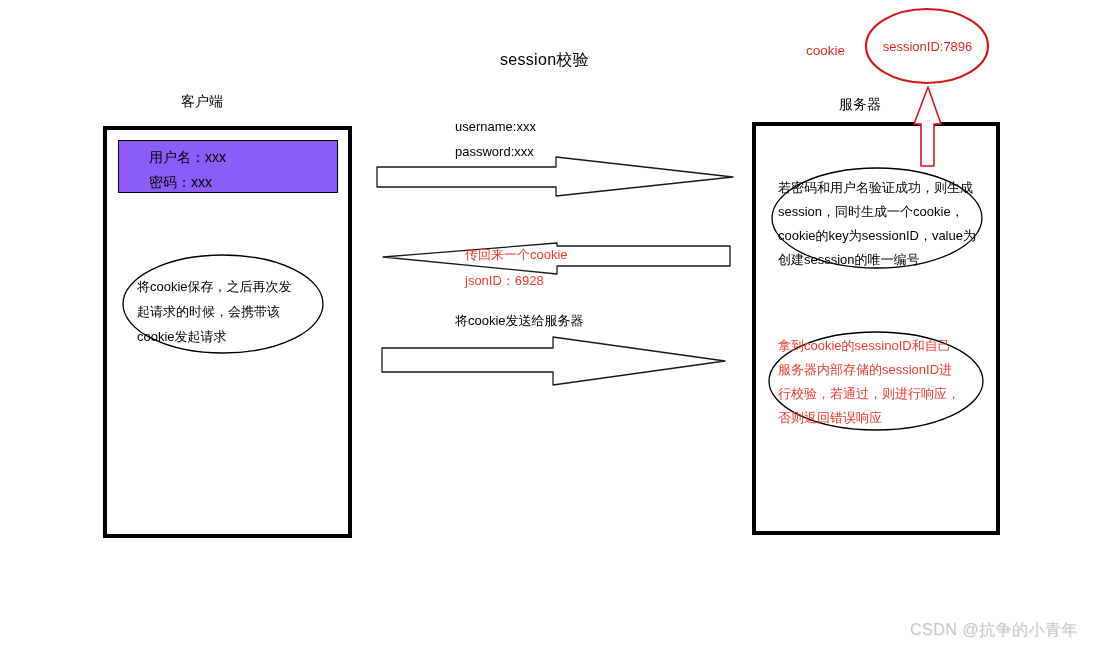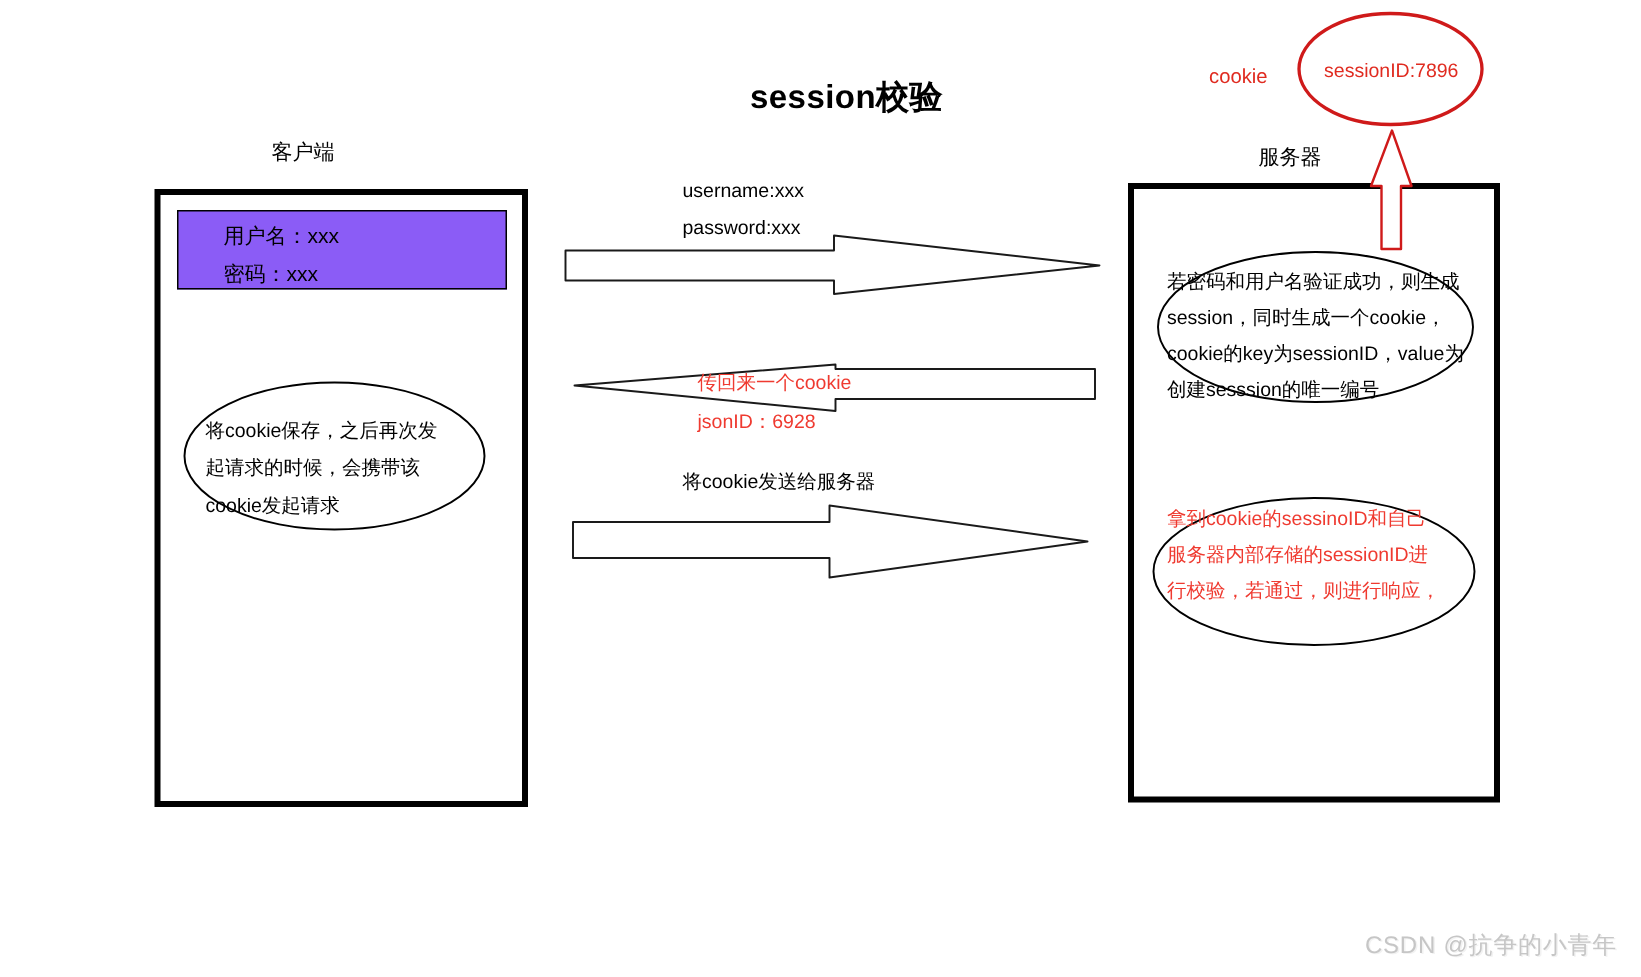--- a/index.html
+++ b/index.html
@@ -8,21 +8,21 @@
     width: 1094px;
     height: 651px;
     background: #ffffff;
     font-family: "Liberation Sans", "DejaVu Sans", sans-serif;
     color: #000;
     overflow: hidden;
   }
   .abs { position: absolute; }
   .title {
     left: 500px; top: 50px;
-    font-size: 22px; font-weight: 700; letter-spacing: 0.3px;
+    font-size: 16px; font-weight: 400; letter-spacing: 0.3px;
   }
   .section-label { font-size: 14px; }
   .client-label { left: 181px; top: 93px; }
   .server-label { left: 839px; top: 96px; }
 
   .client-box {
     left: 103px; top: 126px; width: 249px; height: 412px;
     border: 4px solid #000; box-sizing: border-box; background: #fff;
   }
   .server-box {
@@ -104,20 +104,21 @@
     <div>若密码和用户名验证成功，则生成</div>
     <div>session，同时生成一个cookie，</div>
     <div>cookie的key为sessionID，value为</div>
     <div>创建sesssion的唯一编号</div>
   </div>
 
   <div class="abs note s2-note">
     <div>拿到cookie的sessinoID和自己</div>
     <div>服务器内部存储的sessionID进</div>
     <div>行校验，若通过，则进行响应，</div>
+    <div>否则返回错误响应</div>
   </div>
 
   <div class="abs mid-label login-labels">
     <div>username:xxx</div>
     <div>password:xxx</div>
   </div>
 
   <div class="abs mid-label return-labels">
     <div>传回来一个cookie</div>
     <div>jsonID：6928</div>

